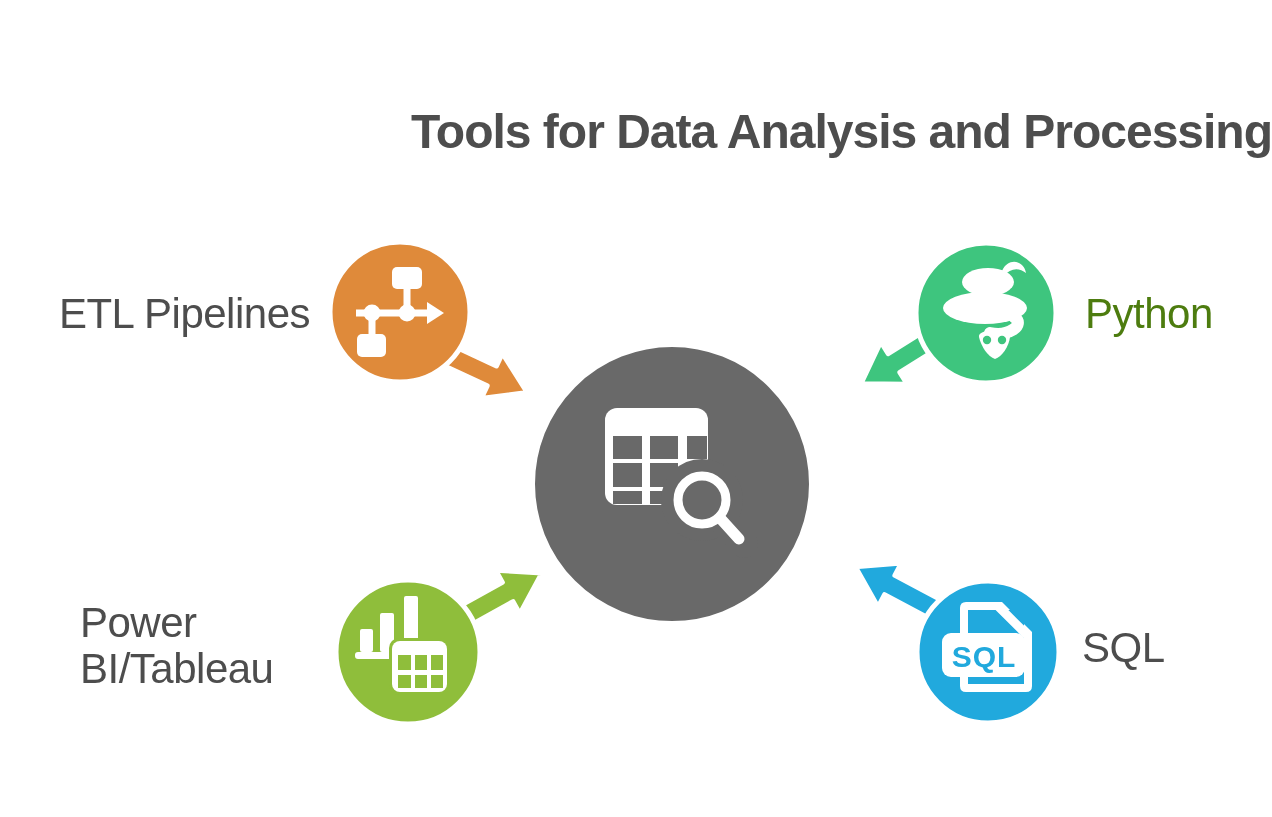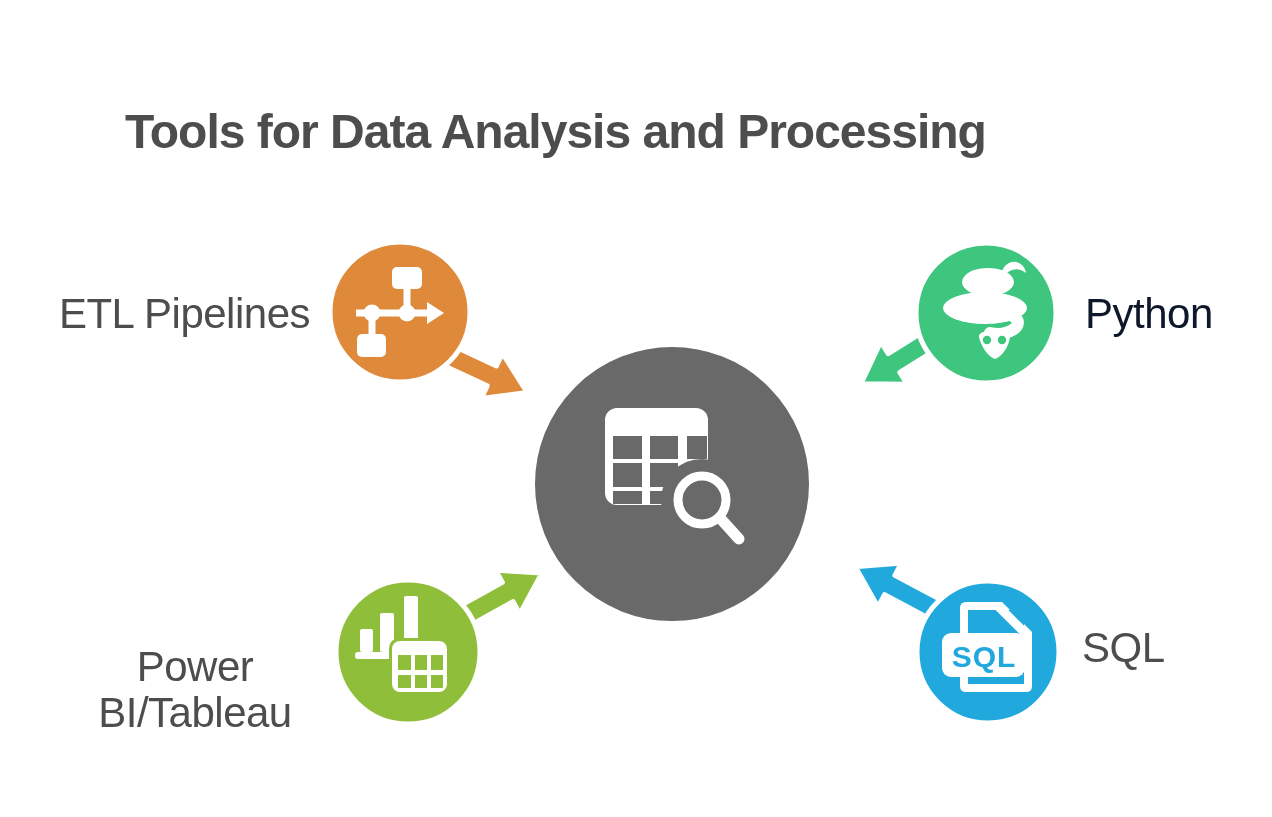--- a/index.html
+++ b/index.html
@@ -6,35 +6,35 @@
   .canvas{
     position:relative;
     width:1272px;height:817px;
     overflow:hidden;
     font-family:"Liberation Sans", sans-serif;
     background:#ffffff;
   }
   .title{
     position:absolute;
     top:106px;left:125px;right:0;
-    text-align:left;
+    text-align:right;
     font-size:48px;
     font-weight:bold;
     letter-spacing:-1px;
     line-height:52px;
   }
   .node-label{
     position:absolute;
     font-size:42px;
     letter-spacing:-0.5px;
     line-height:46px;
   }
   .label-etl{top:291px;right:962px;text-align:center;white-space:nowrap;}
   .label-python{top:291px;left:1085px;text-align:left;white-space:nowrap;}
-  .label-powerbi{top:600px;right:962px;width:230px;text-align:center;margin-top:44px;}
+  .label-powerbi{top:600px;right:962px;width:230px;text-align:left;}
   .label-sql{top:625px;left:1082px;text-align:left;white-space:nowrap;}
   svg{position:absolute;top:0;left:0;}
   .sql-band-text{font-family:"Liberation Sans", sans-serif;font-weight:bold;font-size:30px;letter-spacing:1px;}
 </style>
 </head>
 <body>
 
 <div class="canvas" style="background: rgb(255, 255, 255);">
 
   <div class="title" style="color: rgb(77, 77, 77);">Tools for Data Analysis and Processing</div>
@@ -127,17 +127,17 @@
         <path d="M -28,-44 Q -28,-50 -22,-50 L 14,-50 L 44,-20 L 44,34 Q 44,40 38,40 L -22,40 Q -28,40 -28,34 Z" fill="#ffffff"></path>
         <rect x="-20" y="-42" width="56" height="74" fill="#21a9dd"></rect>
         <line x1="11" y1="-45" x2="39" y2="-17" stroke="#ffffff" stroke-width="9" stroke-linecap="round"></line>
         <rect x="-46" y="-19" width="83" height="44" rx="9" fill="#ffffff"></rect>
         <text class="sql-band-text" x="-4" y="15" text-anchor="middle" fill="#21a9dd">SQL</text>
       </g>
     </g>
   </svg>
 
   <div class="node-label label-etl" style="color: rgb(77, 77, 77);">ETL Pipelines</div>
-  <div class="node-label label-python" style="color: #0f172a;">Python</div>
+  <div class="node-label label-python" style="color: #4d7c0f;">Python</div>
   <div class="node-label label-powerbi" style="color: rgb(77, 77, 77);">Power BI/Tableau</div>
   <div class="node-label label-sql" style="color: rgb(77, 77, 77);">SQL</div>
 
 </div>
 
 </body></html>

